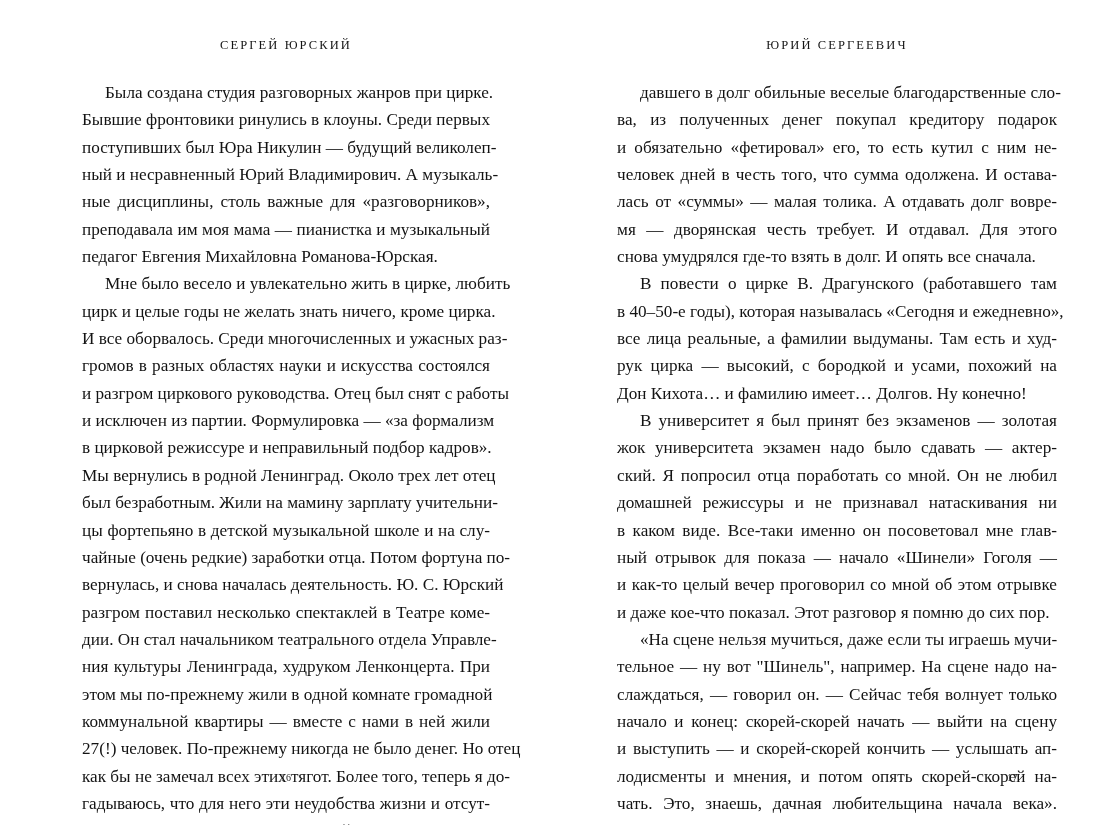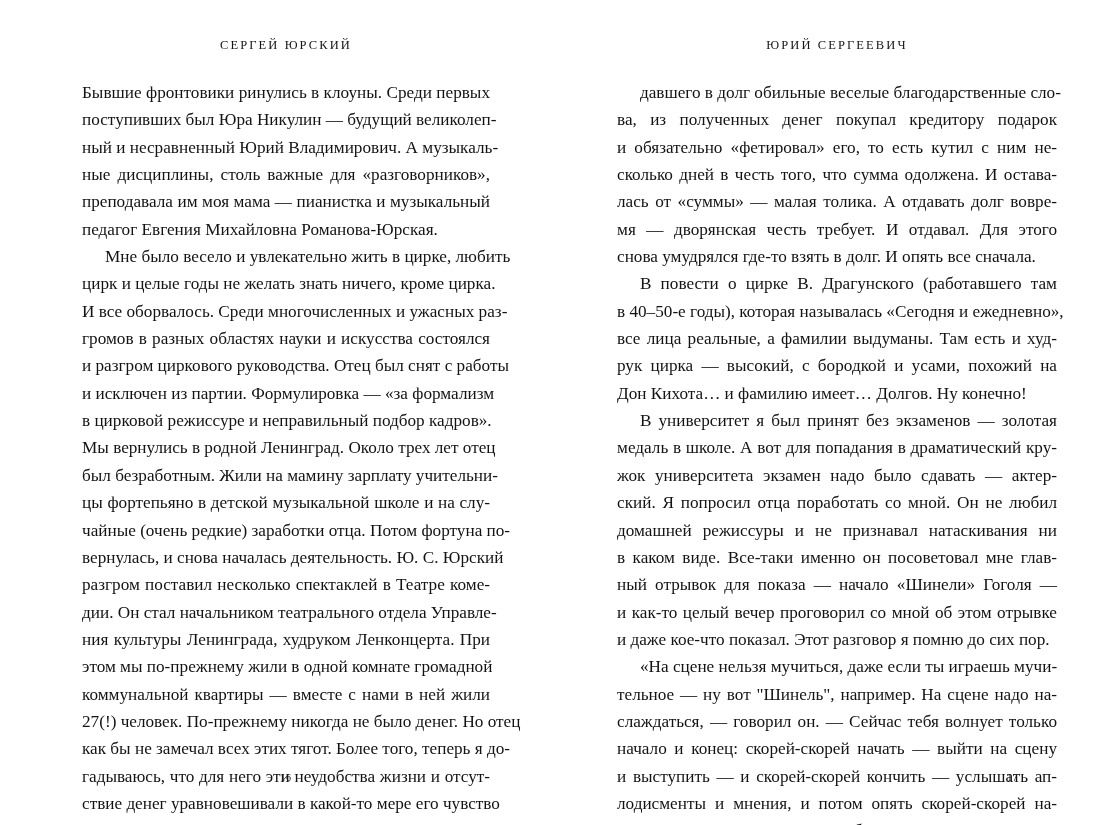--- a/index.html
+++ b/index.html
@@ -80,20 +80,21 @@
 </style>
 </head>
 <body>
 
 <div class="spread">
 
   <div class="page page-left">
     <div class="running-head">СЕРГЕЙ ЮРСКИЙ</div>
     <div class="textblock">
         <p class="para" style="margin: 0px;">
+          <span class="ln indent">Была создана студия разговорных жанров при цирке.</span>
           <span class="ln">Бывшие фронтовики ринулись в клоуны. Среди первых</span>
           <span class="ln">поступивших был Юра Никулин — будущий великолеп-</span>
           <span class="ln">ный и несравненный Юрий Владимирович. А музыкаль-</span>
           <span class="ln">ные дисциплины, столь важные для «разговорников»,</span>
           <span class="ln">преподавала им моя мама — пианистка и музыкальный</span>
           <span class="ln last">педагог Евгения Михайловна Романова-Юрская.</span>
         </p>
         <p class="para" style="margin: 0px;">
           <span class="ln indent">Мне было весело и увлекательно жить в цирке, любить</span>
           <span class="ln">цирк и целые годы не желать знать ничего, кроме цирка.</span>
@@ -121,35 +122,34 @@
     <div class="folio">16</div>
   </div>
 
   <div class="page page-right">
     <div class="running-head">ЮРИЙ СЕРГЕЕВИЧ</div>
     <div class="textblock">
         <p class="para" style="margin: 0px;">
           <span class="ln indent">давшего в долг обильные веселые благодарственные сло-</span>
           <span class="ln">ва, из полученных денег покупал кредитору подарок</span>
           <span class="ln">и обязательно «фетировал» его, то есть кутил с ним не-</span>
-          <span class="ln">сколько дней в честь того, что сумма одолжена. И остава-</span>
+          <span class="ln">человек дней в честь того, что сумма одолжена. И остава-</span>
           <span class="ln">лась от «суммы» — малая толика. А отдавать долг вовре-</span>
           <span class="ln">мя — дворянская честь требует. И отдавал. Для этого</span>
           <span class="ln last">снова умудрялся где-то взять в долг. И опять все сначала.</span>
         </p>
         <p class="para" style="margin: 0px;">
           <span class="ln indent">В повести о цирке В. Драгунского (работавшего там</span>
           <span class="ln">в 40–50-е годы), которая называлась «Сегодня и ежедневно»,</span>
           <span class="ln">все лица реальные, а фамилии выдуманы. Там есть и худ-</span>
           <span class="ln">рук цирка — высокий, с бородкой и усами, похожий на</span>
           <span class="ln last">Дон Кихота… и фамилию имеет… Долгов. Ну конечно!</span>
         </p>
         <p class="para" style="margin: 0px;">
           <span class="ln indent">В университет я был принят без экзаменов — золотая</span>
-          <span class="ln">медаль в школе. А вот для попадания в драматический кру-</span>
           <span class="ln">жок университета экзамен надо было сдавать — актер-</span>
           <span class="ln">ский. Я попросил отца поработать со мной. Он не любил</span>
           <span class="ln">домашней режиссуры и не признавал натаскивания ни</span>
           <span class="ln">в каком виде. Все-таки именно он посоветовал мне глав-</span>
           <span class="ln">ный отрывок для показа — начало «Шинели» Гоголя —</span>
           <span class="ln">и как-то целый вечер проговорил со мной об этом отрывке</span>
           <span class="ln last">и даже кое-что показал. Этот разговор я помню до сих пор.</span>
         </p>
         <p class="para" style="margin: 0px;">
           <span class="ln indent">«На сцене нельзя мучиться, даже если ты играешь мучи-</span>

